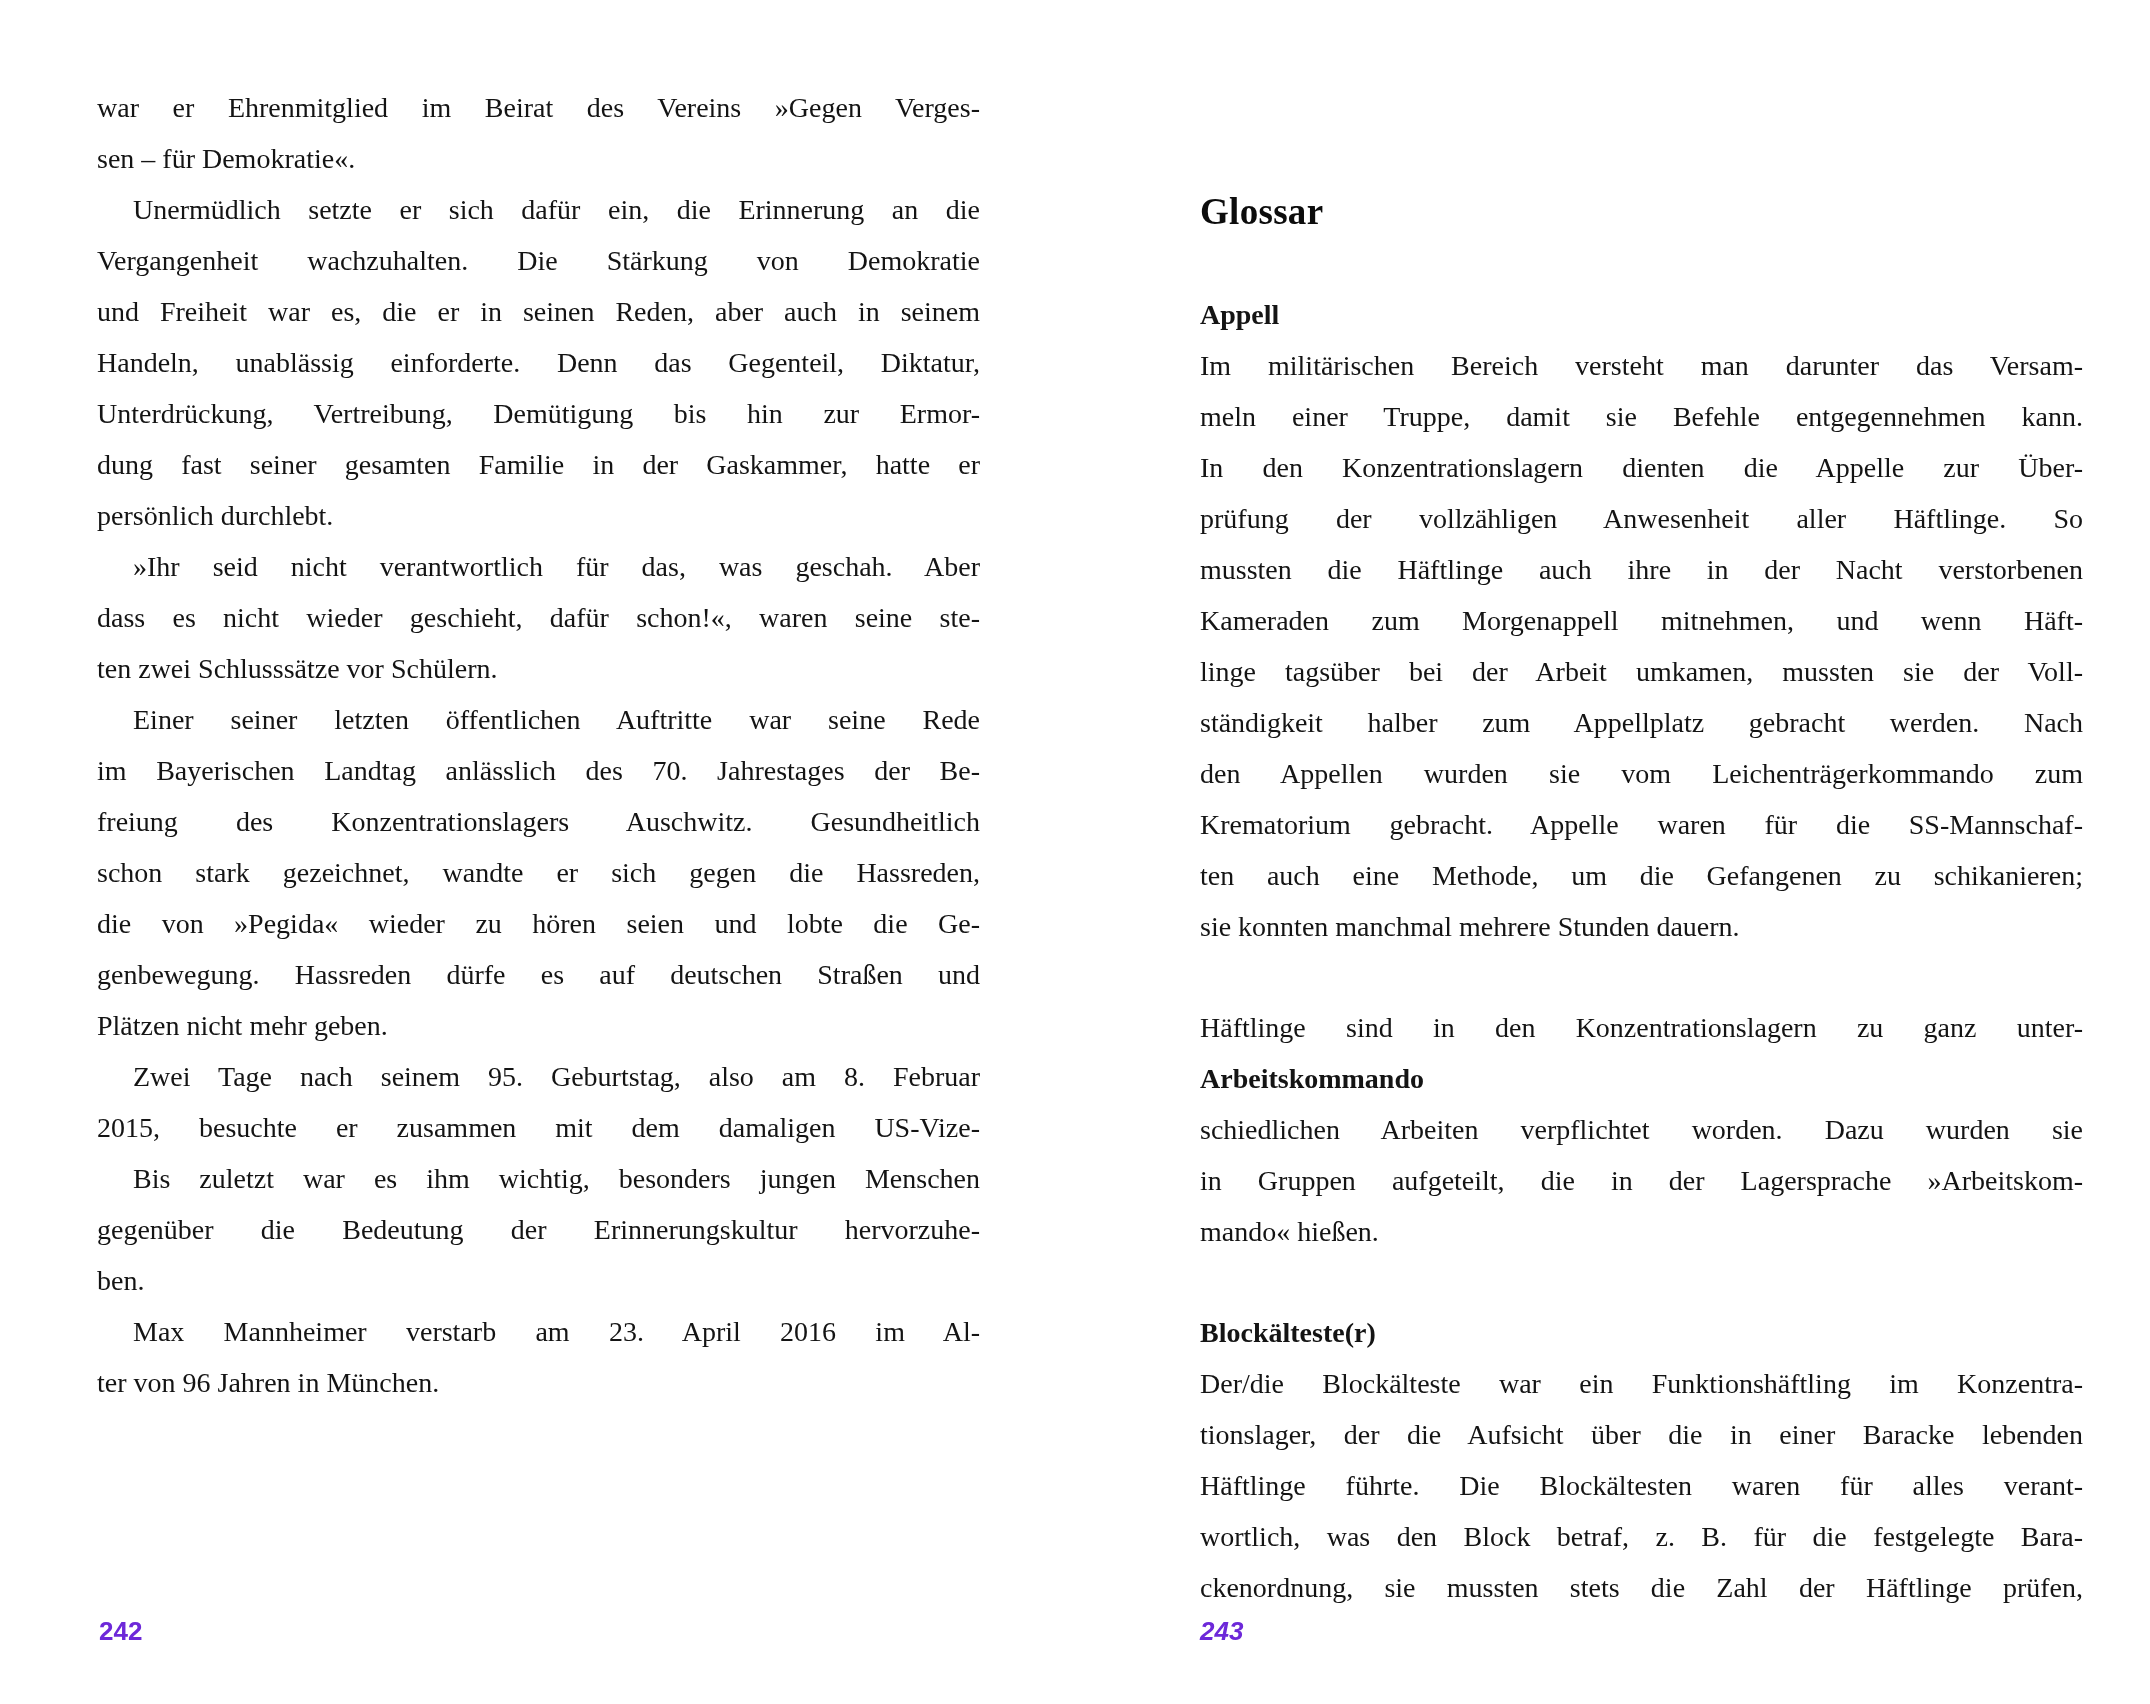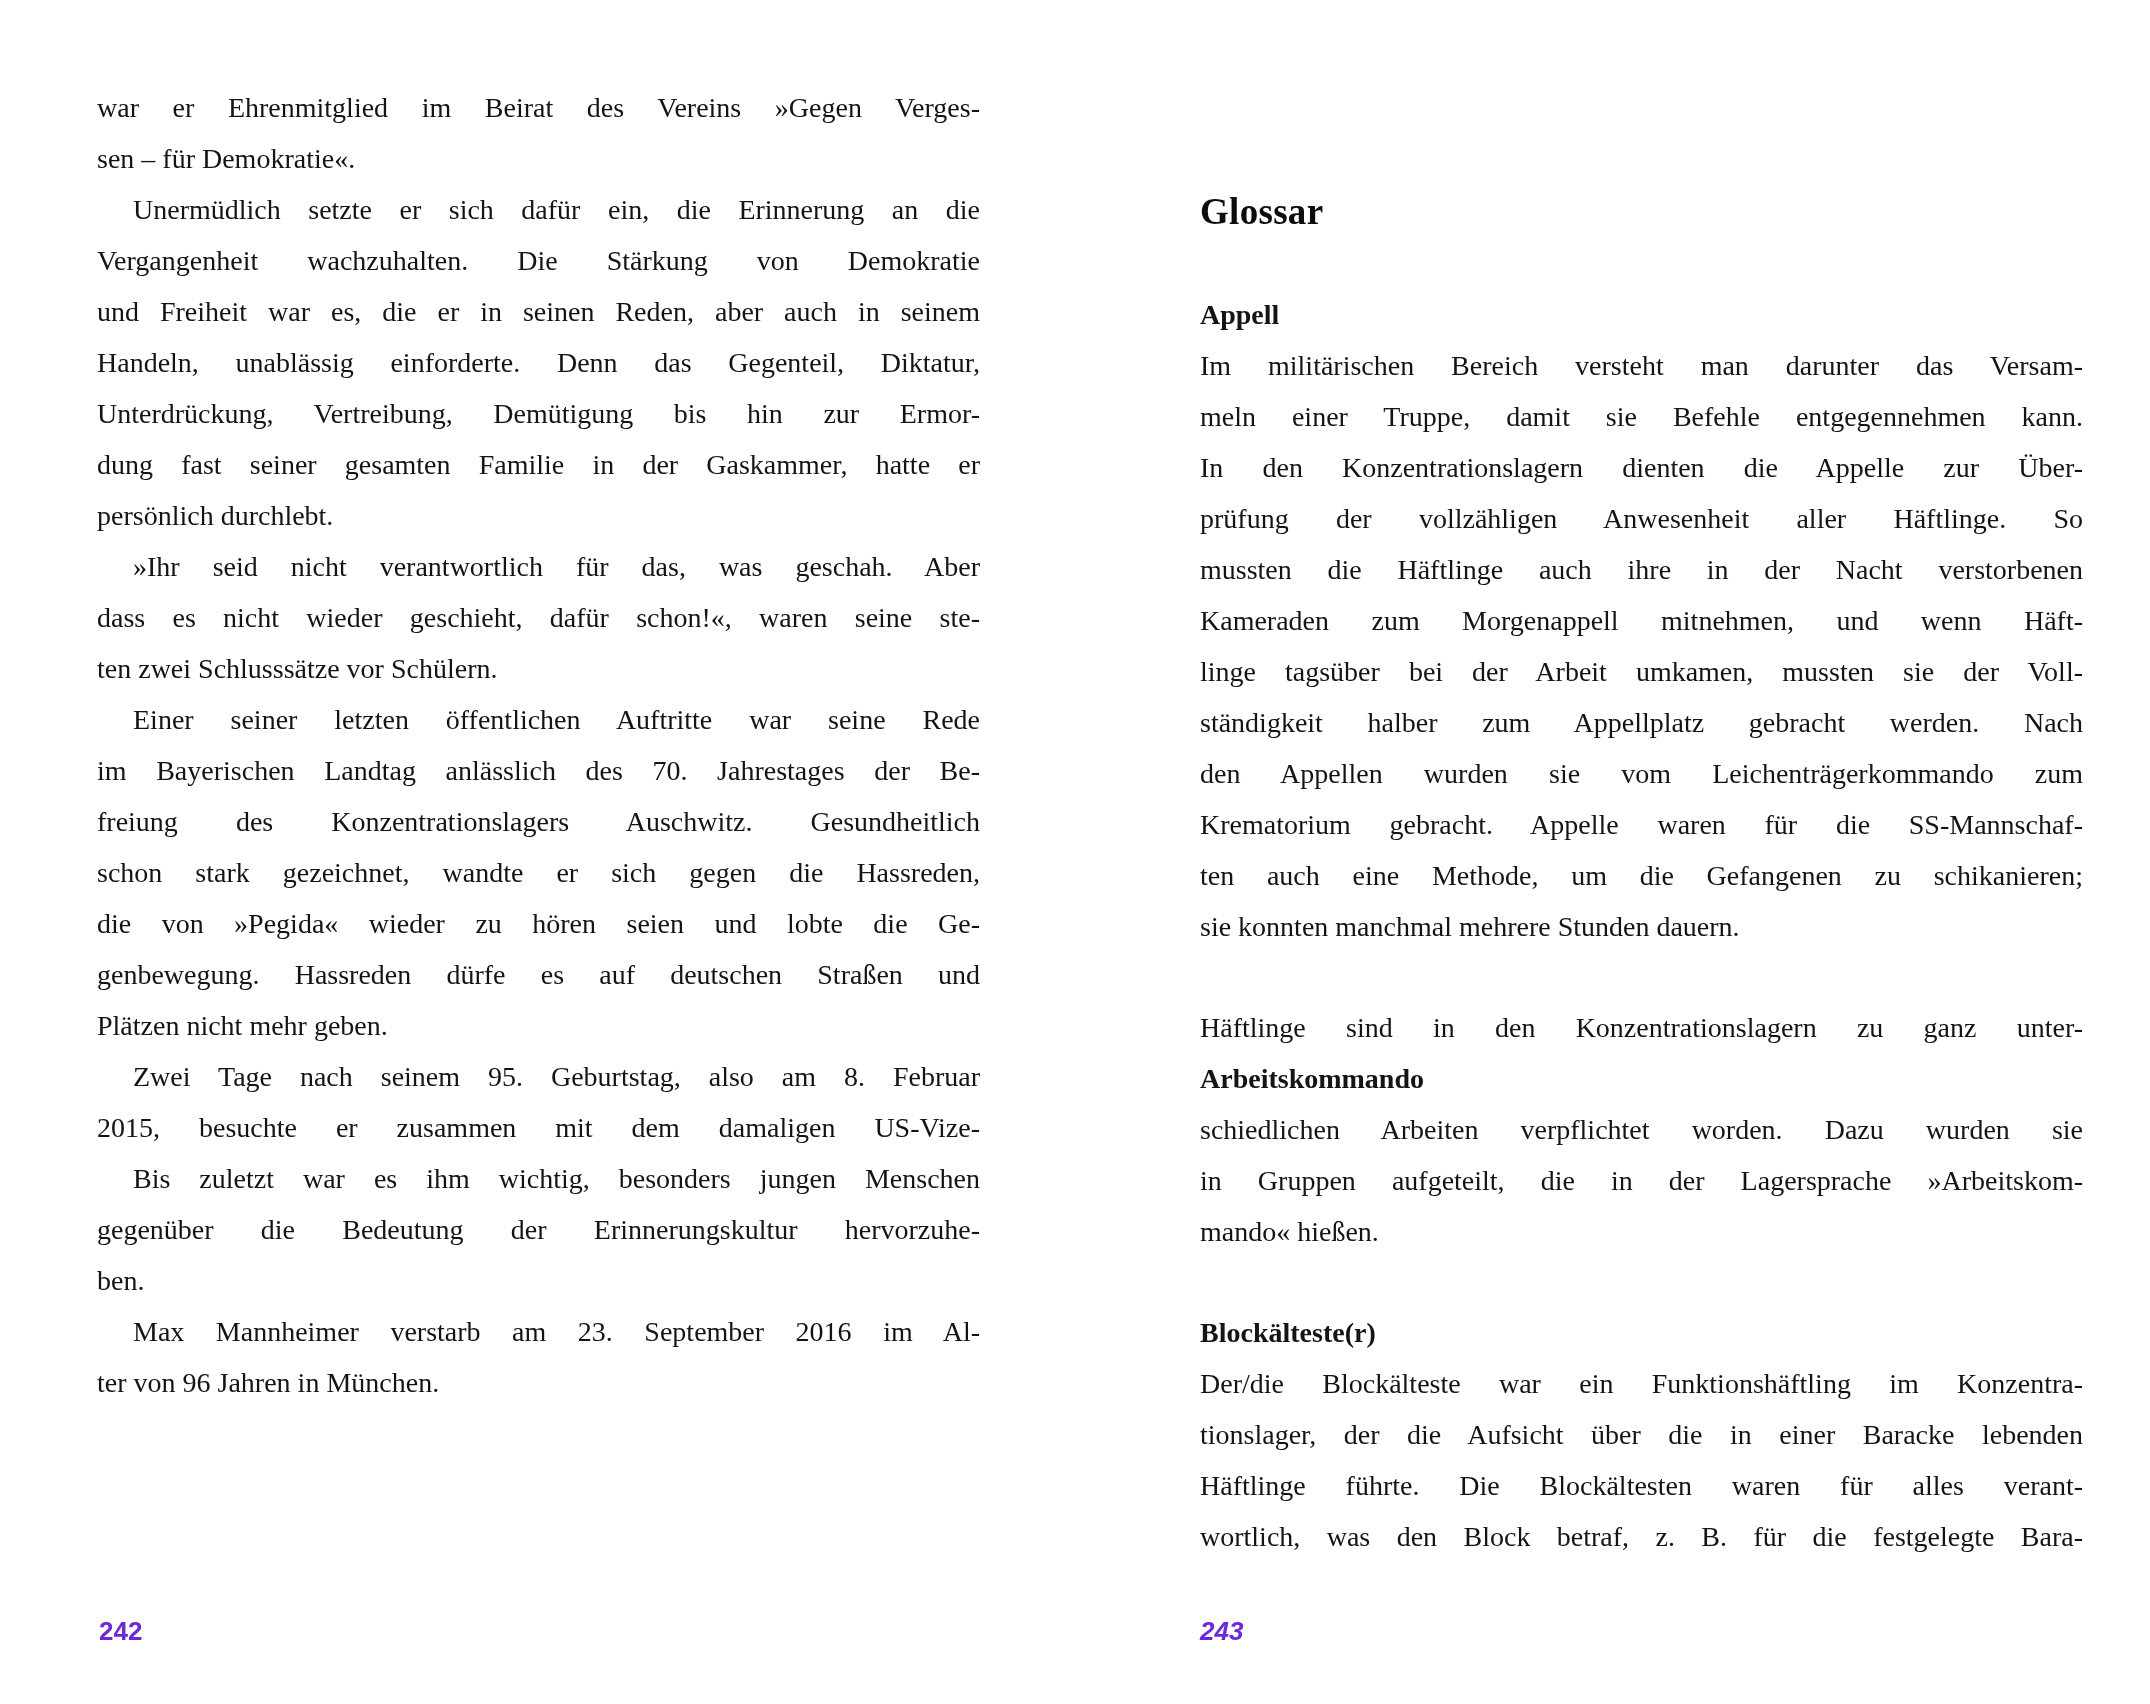--- a/index.html
+++ b/index.html
@@ -79,21 +79,21 @@
     <div class="line fill">freiung des Konzentrationslagers Auschwitz. Gesundheitlich</div>
     <div class="line fill">schon stark gezeichnet, wandte er sich gegen die Hassreden,</div>
     <div class="line fill">die von »Pegida« wieder zu hören seien und lobte die Ge-</div>
     <div class="line fill">genbewegung. Hassreden dürfe es auf deutschen Straßen und</div>
     <div class="line">Plätzen nicht mehr geben.</div>
     <div class="line fill indent">Zwei Tage nach seinem 95. Geburtstag, also am 8. Februar</div>
     <div class="line fill">2015, besuchte er zusammen mit dem damaligen US-Vize-</div>
     <div class="line fill indent">Bis zuletzt war es ihm wichtig, besonders jungen Menschen</div>
     <div class="line fill">gegenüber die Bedeutung der Erinnerungskultur hervorzuhe-</div>
     <div class="line">ben.</div>
-    <div class="line fill indent">Max Mannheimer verstarb am 23. September 2016 im Al-</div>
+    <div class="line fill indent">Max Mannheimer verstarb am 23. April 2016 im Al-</div>
     <div class="line">ter von 96 Jahren in München.</div>
   </div>
 
 <div id="right-column" class="column">
   <div class="glossar-heading">Glossar</div>
   <div>
       <section class="entry">
         <div class="line term">Appell</div>
         <div class="line fill">Im militärischen Bereich versteht man darunter das Versam-</div>
         <div class="line fill">meln einer Truppe, damit sie Befehle entgegennehmen kann.</div>
@@ -114,19 +114,20 @@
         <div class="line fill">schiedlichen Arbeiten verpflichtet worden. Dazu wurden sie</div>
         <div class="line fill">in Gruppen aufgeteilt, die in der Lagersprache »Arbeitskom-</div>
         <div class="line">mando« hießen.</div>
       </section>
       <section class="entry">
         <div class="line term">Blockälteste(r)</div>
         <div class="line fill">Der/die Blockälteste war ein Funktionshäftling im Konzentra-</div>
         <div class="line fill">tionslager, der die Aufsicht über die in einer Baracke lebenden</div>
         <div class="line fill">Häftlinge führte. Die Blockältesten waren für alles verant-</div>
         <div class="line fill">wortlich, was den Block betraf, z. B. für die festgelegte Bara-</div>
+        <div class="line fill">ckenordnung, sie mussten stets die Zahl der Häftlinge prüfen,</div>
       </section>
     </div>
 </div>
 
 <div id="page-num-left" class="page-num">242</div>
 <div id="page-num-right" class="page-num">243</div>
 
 
 </body></html>

